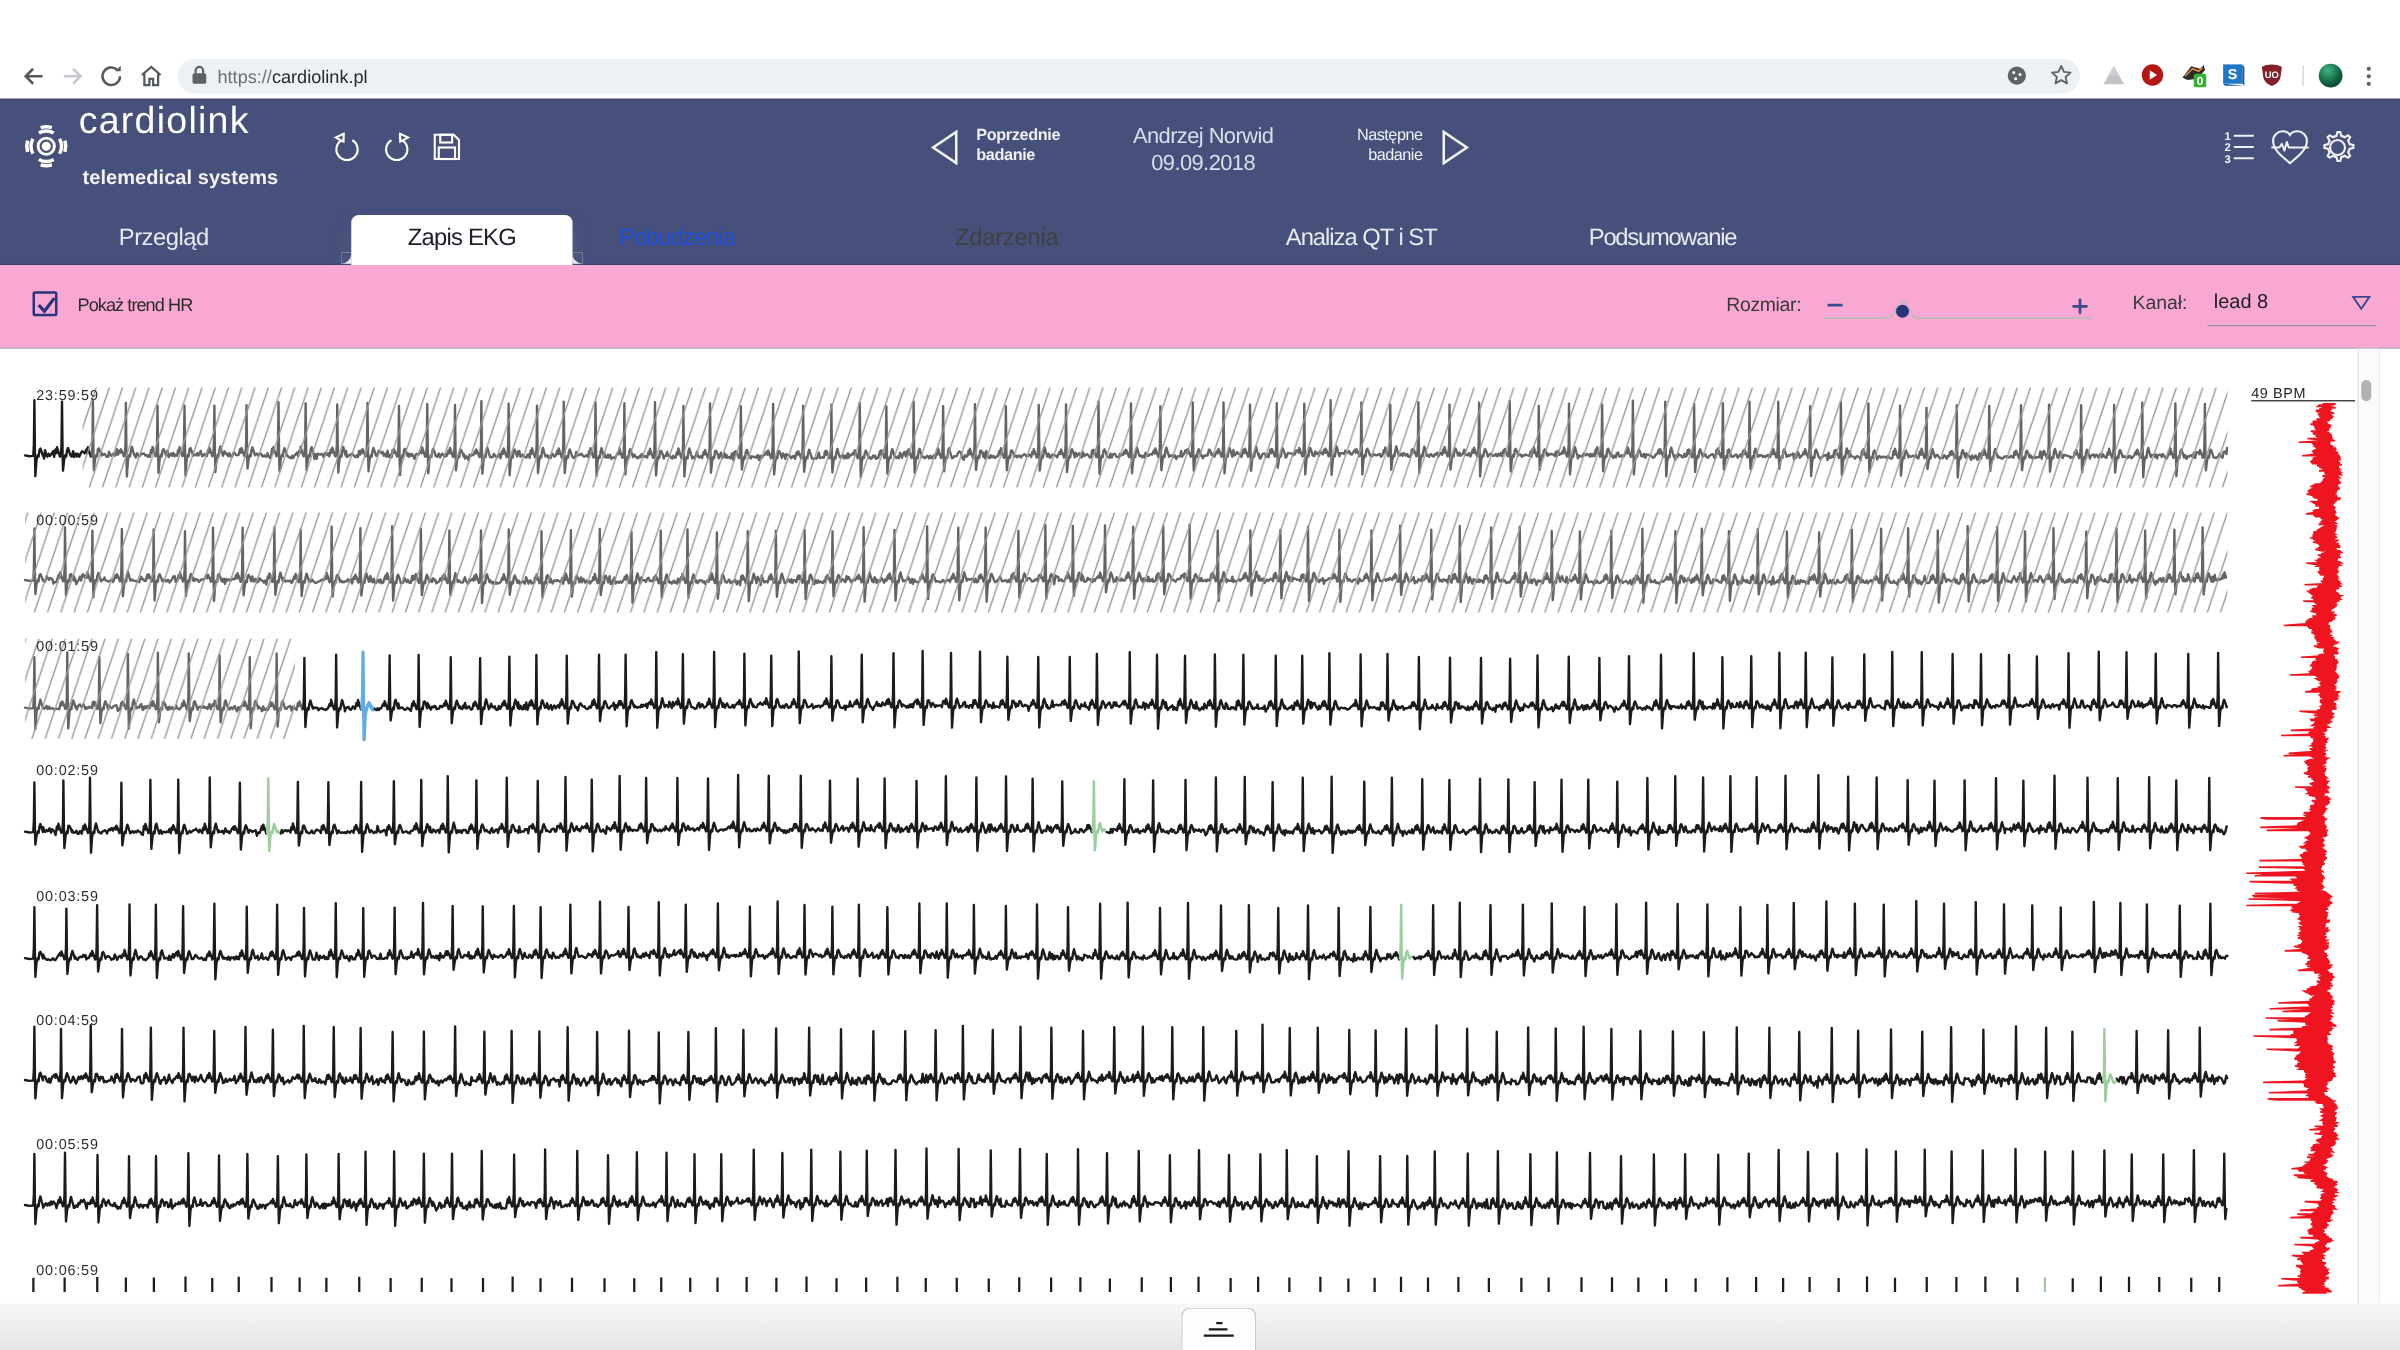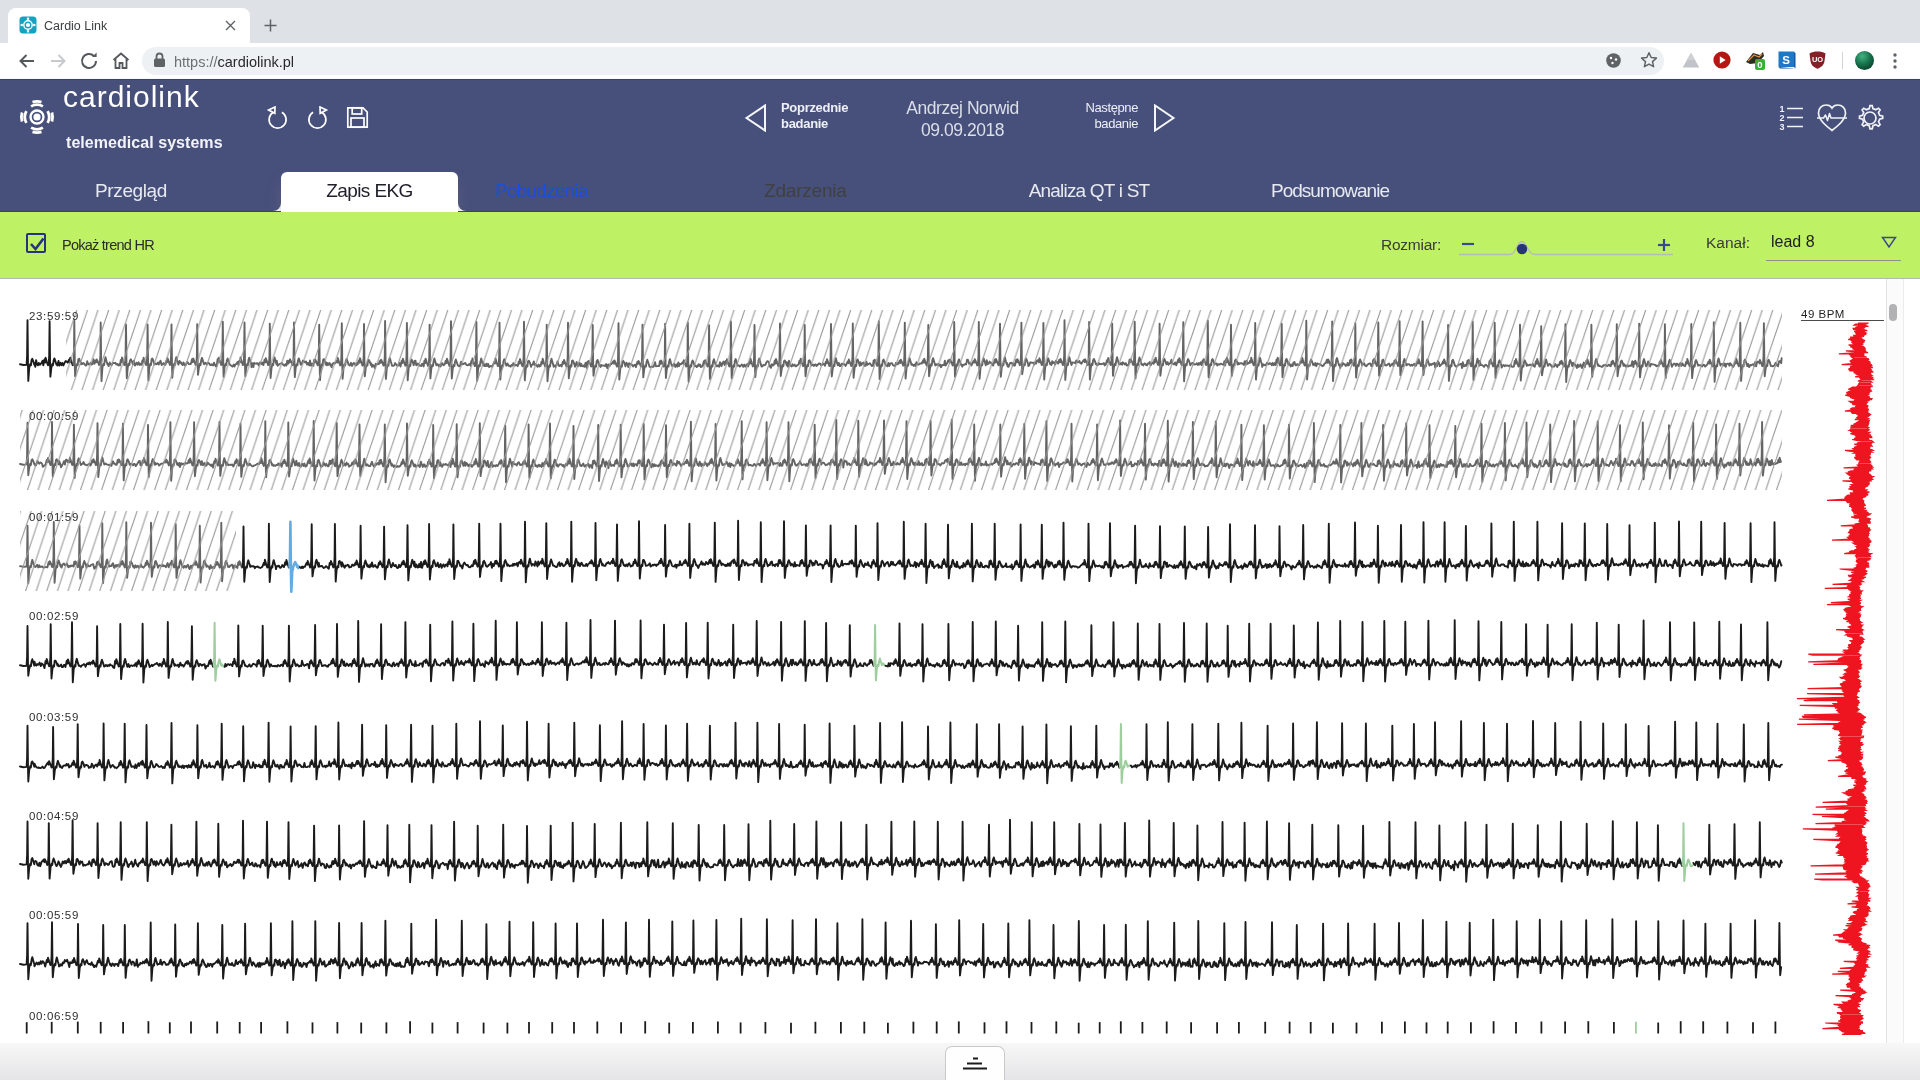--- a/index.html
+++ b/index.html
@@ -1,38 +1,19 @@
 <!DOCTYPE html>
 <html><head><meta charset="utf-8"><style>
 *{margin:0;padding:0;box-sizing:border-box}
 html,body{width:1920px;height:1080px;overflow:hidden;background:#fff;
 font-family:"Liberation Sans",sans-serif;-webkit-font-smoothing:antialiased}
 .abs{position:absolute}
 #page{position:relative;width:1920px;height:1080px}
 </style></head><body>
 <div id="page">
-    <div class="abs" style="left:0;top:0;width:1920px;height:43px;background:#dee1e6">
-<div class="abs" style="left:8px;top:8px;width:242px;height:35px;background:#fff;border-radius:8px 8px 0 0"></div>
-<svg class="abs" style="left:19px;top:16px" width="18" height="18" viewBox="0 0 18 18">
- <rect x="0.5" y="0.5" width="17" height="17" rx="3.5" fill="#13a3c1"></rect>
- <circle cx="9" cy="9" r="2.1" fill="#fff"></circle>
- <circle cx="9" cy="9" r="4.2" fill="none" stroke="#fff" stroke-width="1.4"></circle>
- <rect x="7.9" y="1.6" width="2.2" height="2.2" fill="#fff"></rect>
- <rect x="7.9" y="14.2" width="2.2" height="2.2" fill="#fff"></rect>
- <rect x="1.6" y="7.9" width="2.2" height="2.2" fill="#fff"></rect>
- <rect x="14.2" y="7.9" width="2.2" height="2.2" fill="#fff"></rect>
-</svg>
-<div class="abs" style="left:44px;top:19px;font-size:12.5px;color:#3c4043">Cardio Link</div>
-<svg class="abs" style="left:225px;top:20px" width="11" height="11" viewBox="0 0 11 11">
- <path d="M1 1 L10 10 M10 1 L1 10" stroke="#5f6368" stroke-width="1.4"></path>
-      </svg>
-<svg class="abs" style="left:264px;top:19px" width="13" height="13" viewBox="0 0 13 13">
- <path d="M6.5 0.5 V12.5 M0.5 6.5 H12.5" stroke="#5f6368" stroke-width="1.5"></path>
-      </svg>
-</div>
     <div class="abs" style="left:0;top:43px;width:1920px;height:36px;background:#fff">
 <svg class="abs" style="left:16px;top:7px" width="22" height="22" viewBox="0 0 22 22">
  <path d="M18 11 H5 M10.5 5 L4.5 11 L10.5 17" fill="none" stroke="#55595e" stroke-width="2"></path>
       </svg>
 <svg class="abs" style="left:47px;top:7px" width="22" height="22" viewBox="0 0 22 22">
  <path d="M4 11 H17 M11.5 5 L17.5 11 L11.5 17" fill="none" stroke="#c6c9cd" stroke-width="2"></path>
       </svg>
 <svg class="abs" style="left:78px;top:7px" width="22" height="22" viewBox="0 0 22 22">
  <path d="M18 11 a7 7 0 1 1 -2.05 -4.95" fill="none" stroke="#55595e" stroke-width="2"></path>
  <path d="M18.6 2.5 V7 H14.1 Z" fill="#55595e"></path>
@@ -155,21 +136,21 @@
 </svg>
     <div class="abs" style="left:281px;top:172px;width:177px;height:41px;background:#fff;border-radius:6px 6px 0 0;box-shadow:0 10px 14px rgba(120,120,140,.35)"></div>
 <div class="abs" style="left:0px;top:180px;width:1920px;height:26px;font-size:19px">
 <div class="abs" style="left:46px;width:170px;text-align:center;letter-spacing:-0.4px;color:#e8eaf1">Przegląd</div>
 <div class="abs" style="left:283px;width:173px;text-align:center;letter-spacing:-0.6px;color:#20202c">Zapis EKG</div>
 <div class="abs" style="left:495px;width:170px;letter-spacing:-0.75px;color:#1d4ed8">Pobudzenia</div>
 <div class="abs" style="left:764px;width:170px;text-align:left;letter-spacing:-0.2px;color:#404040">Zdarzenia</div>
 <div class="abs" style="left:1004px;width:170px;text-align:center;letter-spacing:-0.8px;color:#e8eaf1">Analiza QT i ST</div>
 <div class="abs" style="left:1245px;width:170px;text-align:center;letter-spacing:-1.0px;color:#e8eaf1">Podsumowanie</div>
 </div>
-    <div class="abs" style="left:0;top:212px;width:1920px;height:67px;background:#bef264;border-bottom:1px solid #b5b5b5">
+    <div class="abs" style="left:0;top:212px;width:1920px;height:67px;background:#f9a8d4;border-bottom:1px solid #b5b5b5">
 <div class="abs" style="left:26px;top:21px;width:20px;height:20px;border:2px solid #28347a;border-radius:2px"></div>
 <svg class="abs" style="left:28px;top:23px" width="20" height="20" viewBox="0 0 20 20">
  <path d="M3 9 L7.5 14 L15.5 3.5" fill="none" stroke="#28347a" stroke-width="2.6"></path>
       </svg>
 <div class="abs" style="left:62px;top:25px;font-size:14.5px;letter-spacing:-0.75px;color:#2b2b2b">Pokaż trend HR</div>
 <div class="abs" style="left:1381px;top:24px;font-size:15.5px;letter-spacing:-0.25px;color:#3a3a3a">Rozmiar:</div>
 <svg class="abs" style="left:1455px;top:22px" width="225" height="36" viewBox="0 0 225 36">
  <path d="M4 20.5 H54 C58 20.5 59 18.5 61 14.5 C63.5 9.5 65 7.5 67 7.5 C69 7.5 70.5 9.5 73 14.5 C75 18.5 76 20.5 80 20.5 H218" fill="none" stroke="#b9b9b9" stroke-width="1.3"></path>
  <line x1="7" y1="10" x2="19" y2="10" stroke="#3b4a8e" stroke-width="2.2"></line>
  <circle cx="67" cy="15" r="5.2" fill="#28347a"></circle>

